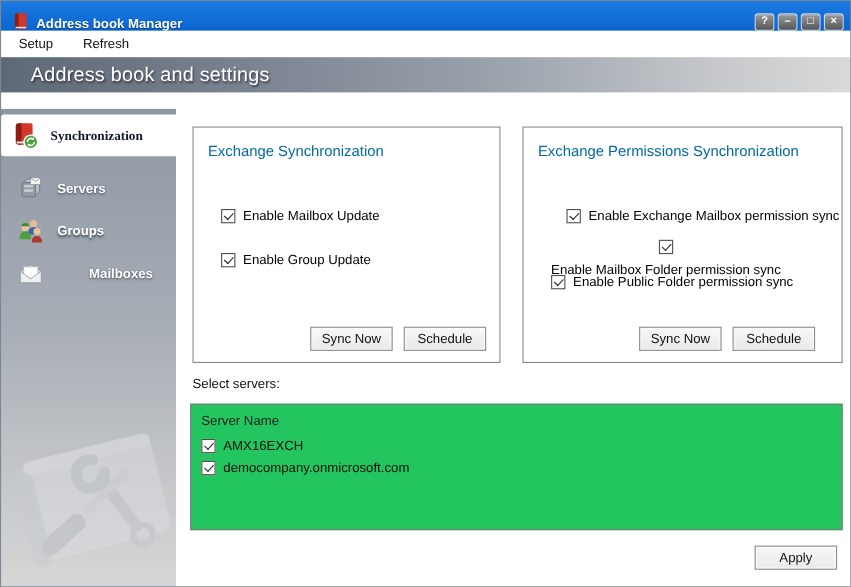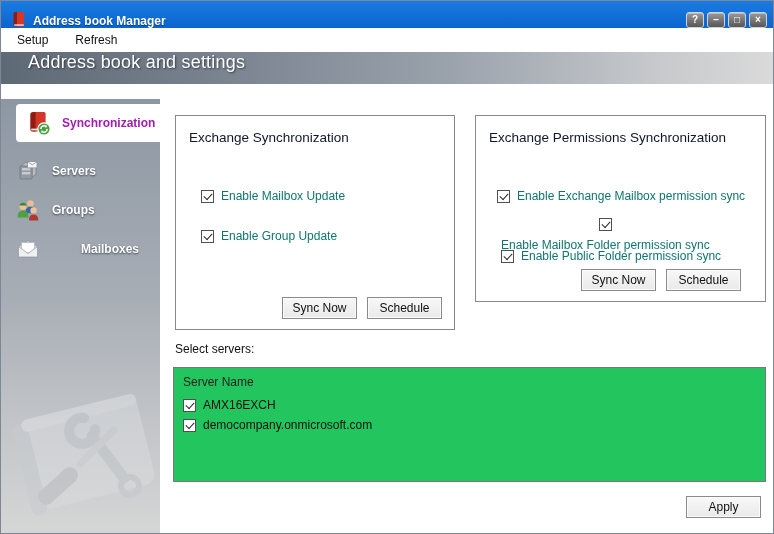--- a/index.html
+++ b/index.html
@@ -19,45 +19,45 @@
     box-shadow:inset 0 1px 0 rgba(255,255,255,.35); cursor:pointer; }
 
   
   .menubar { position:absolute; top:28px; left:0; right:0; height:24px; background:#fff;
     display:flex; align-items:center; gap:27px; padding-left:17px; font-size:12px; color:#111; }
   .menu-item { cursor:pointer; }
 
   
   .header { position:absolute; top:52px; left:0; right:0; height:32px;
     background:linear-gradient(90deg,#5e6976 0%,#79828f 28%,#9aa2ac 58%,#c7c9cc 85%,#dadada 100%);
-    display:flex; align-items:flex-start; padding-left:28px; }
+    display:flex; align-items:center; padding-left:28px; }
   .header-title { color:#fff; font-size:18px; letter-spacing:.2px; text-shadow:1px 1px 2px rgba(0,0,0,.55); }
 
   
   .body { position:absolute; top:99px; left:0; right:0; bottom:0; }
   .sidebar { position:absolute; left:0; top:0; bottom:0; width:160px;
     background:linear-gradient(#8d97a3 0%,#a7adb5 45%,#c3c5c8 75%,#d6d6d6 100%); }
   .content { position:absolute; left:160px; top:0; right:0; bottom:0; background:#fff; }
 
   .side-item { position:absolute; left:0; right:0; height:38px; display:flex; align-items:center;
     gap:11px; padding-left:15px; color:#fff; font-weight:bold; font-size:12px;
     text-shadow:0 1px 2px rgba(45,55,66,.85); cursor:pointer; }
-  .side-item.selected { left:16px; padding-left:9px; background:#fff; color:#a21caf;
-    text-shadow:none; border-radius:4px 0 0 4px; }
+  .side-item.selected { left:0; padding-left:9px; background:#fff; color:#0f172a;
+    text-shadow:none; border-radius:4px 0 0 4px;font-family:Liberation Serif, serif; }
   .side-icon { width:26px; height:26px; flex:none; }
 
   .watermark { position:absolute; left:0; bottom:4px; }
 
   
   .groupbox { position:absolute; border:1px solid #898989; background:#fff; }
   #box1 { left:15px; top:16px; width:280px; height:215px; }
-  #box2 { left:315px; top:16px; width:291px; height:187px; }
-  .panel-title { position:absolute; left:13px; top:14px; font-size:13.5px; color:#0f172a; }
-
-  .check-row { position:absolute; display:flex; align-items:center; gap:7px; font-size:12px; color:#0f766e; height:16px; }
+  #box2 { left:315px; top:16px; width:291px; height:215px; }
+  .panel-title { position:absolute; left:13px; top:14px; font-size:13.5px; color:#0369a1; }
+
+  .check-row { position:absolute; display:flex; align-items:center; gap:7px; font-size:12px; color:#000000; height:16px; }
   .cb { width:13px; height:13px; border:1px solid #4f4f4f; background:#fff; position:relative; flex:none; cursor:pointer; }
   .cb::after { content:""; position:absolute; left:2px; top:2px; width:7px; height:4px;
     border-left:1.6px solid #2b2b2b; border-bottom:1.6px solid #2b2b2b; transform:rotate(-47deg); }
 
   .panel-btns { position:absolute; bottom:10px; display:flex; gap:10px; }
   #box1 .panel-btns { right:12px; } #box2 .panel-btns { right:24px; }
   .btn { width:75px; height:22px; font-family:inherit; font-size:12px; color:#111;
     background:linear-gradient(#f8f8f8,#e9e9e9); border:1px solid #8a8a8a;
     box-shadow:inset 0 0 0 1px #fbfbfb; cursor:pointer; }
 
@@ -183,21 +183,21 @@
 
         <div class="panel-btns">
           <button class="btn">Sync Now</button>
           <button class="btn">Schedule</button>
         </div>
       </div>
 
       <div class="groupbox" id="box2">
         <div class="panel-title">Exchange Permissions Synchronization</div>
 
-        <div class="check-row" style="left:21px; top:72px;justify-content:flex-end;">
+        <div class="check-row" style="left:39px; top:72px;justify-content:flex-end;">
           <span class="cb"></span>
           <span>Enable Exchange Mailbox permission sync</span>
         </div>
         <div class="check-row" style="left:25px; top:102px;flex-direction:column;">
           <span class="cb"></span>
           <span>Enable Mailbox Folder permission sync</span>
         </div>
         <div class="check-row" style="left:25px; top:132px;">
           <span class="cb"></span>
           <span>Enable Public Folder permission sync</span>

